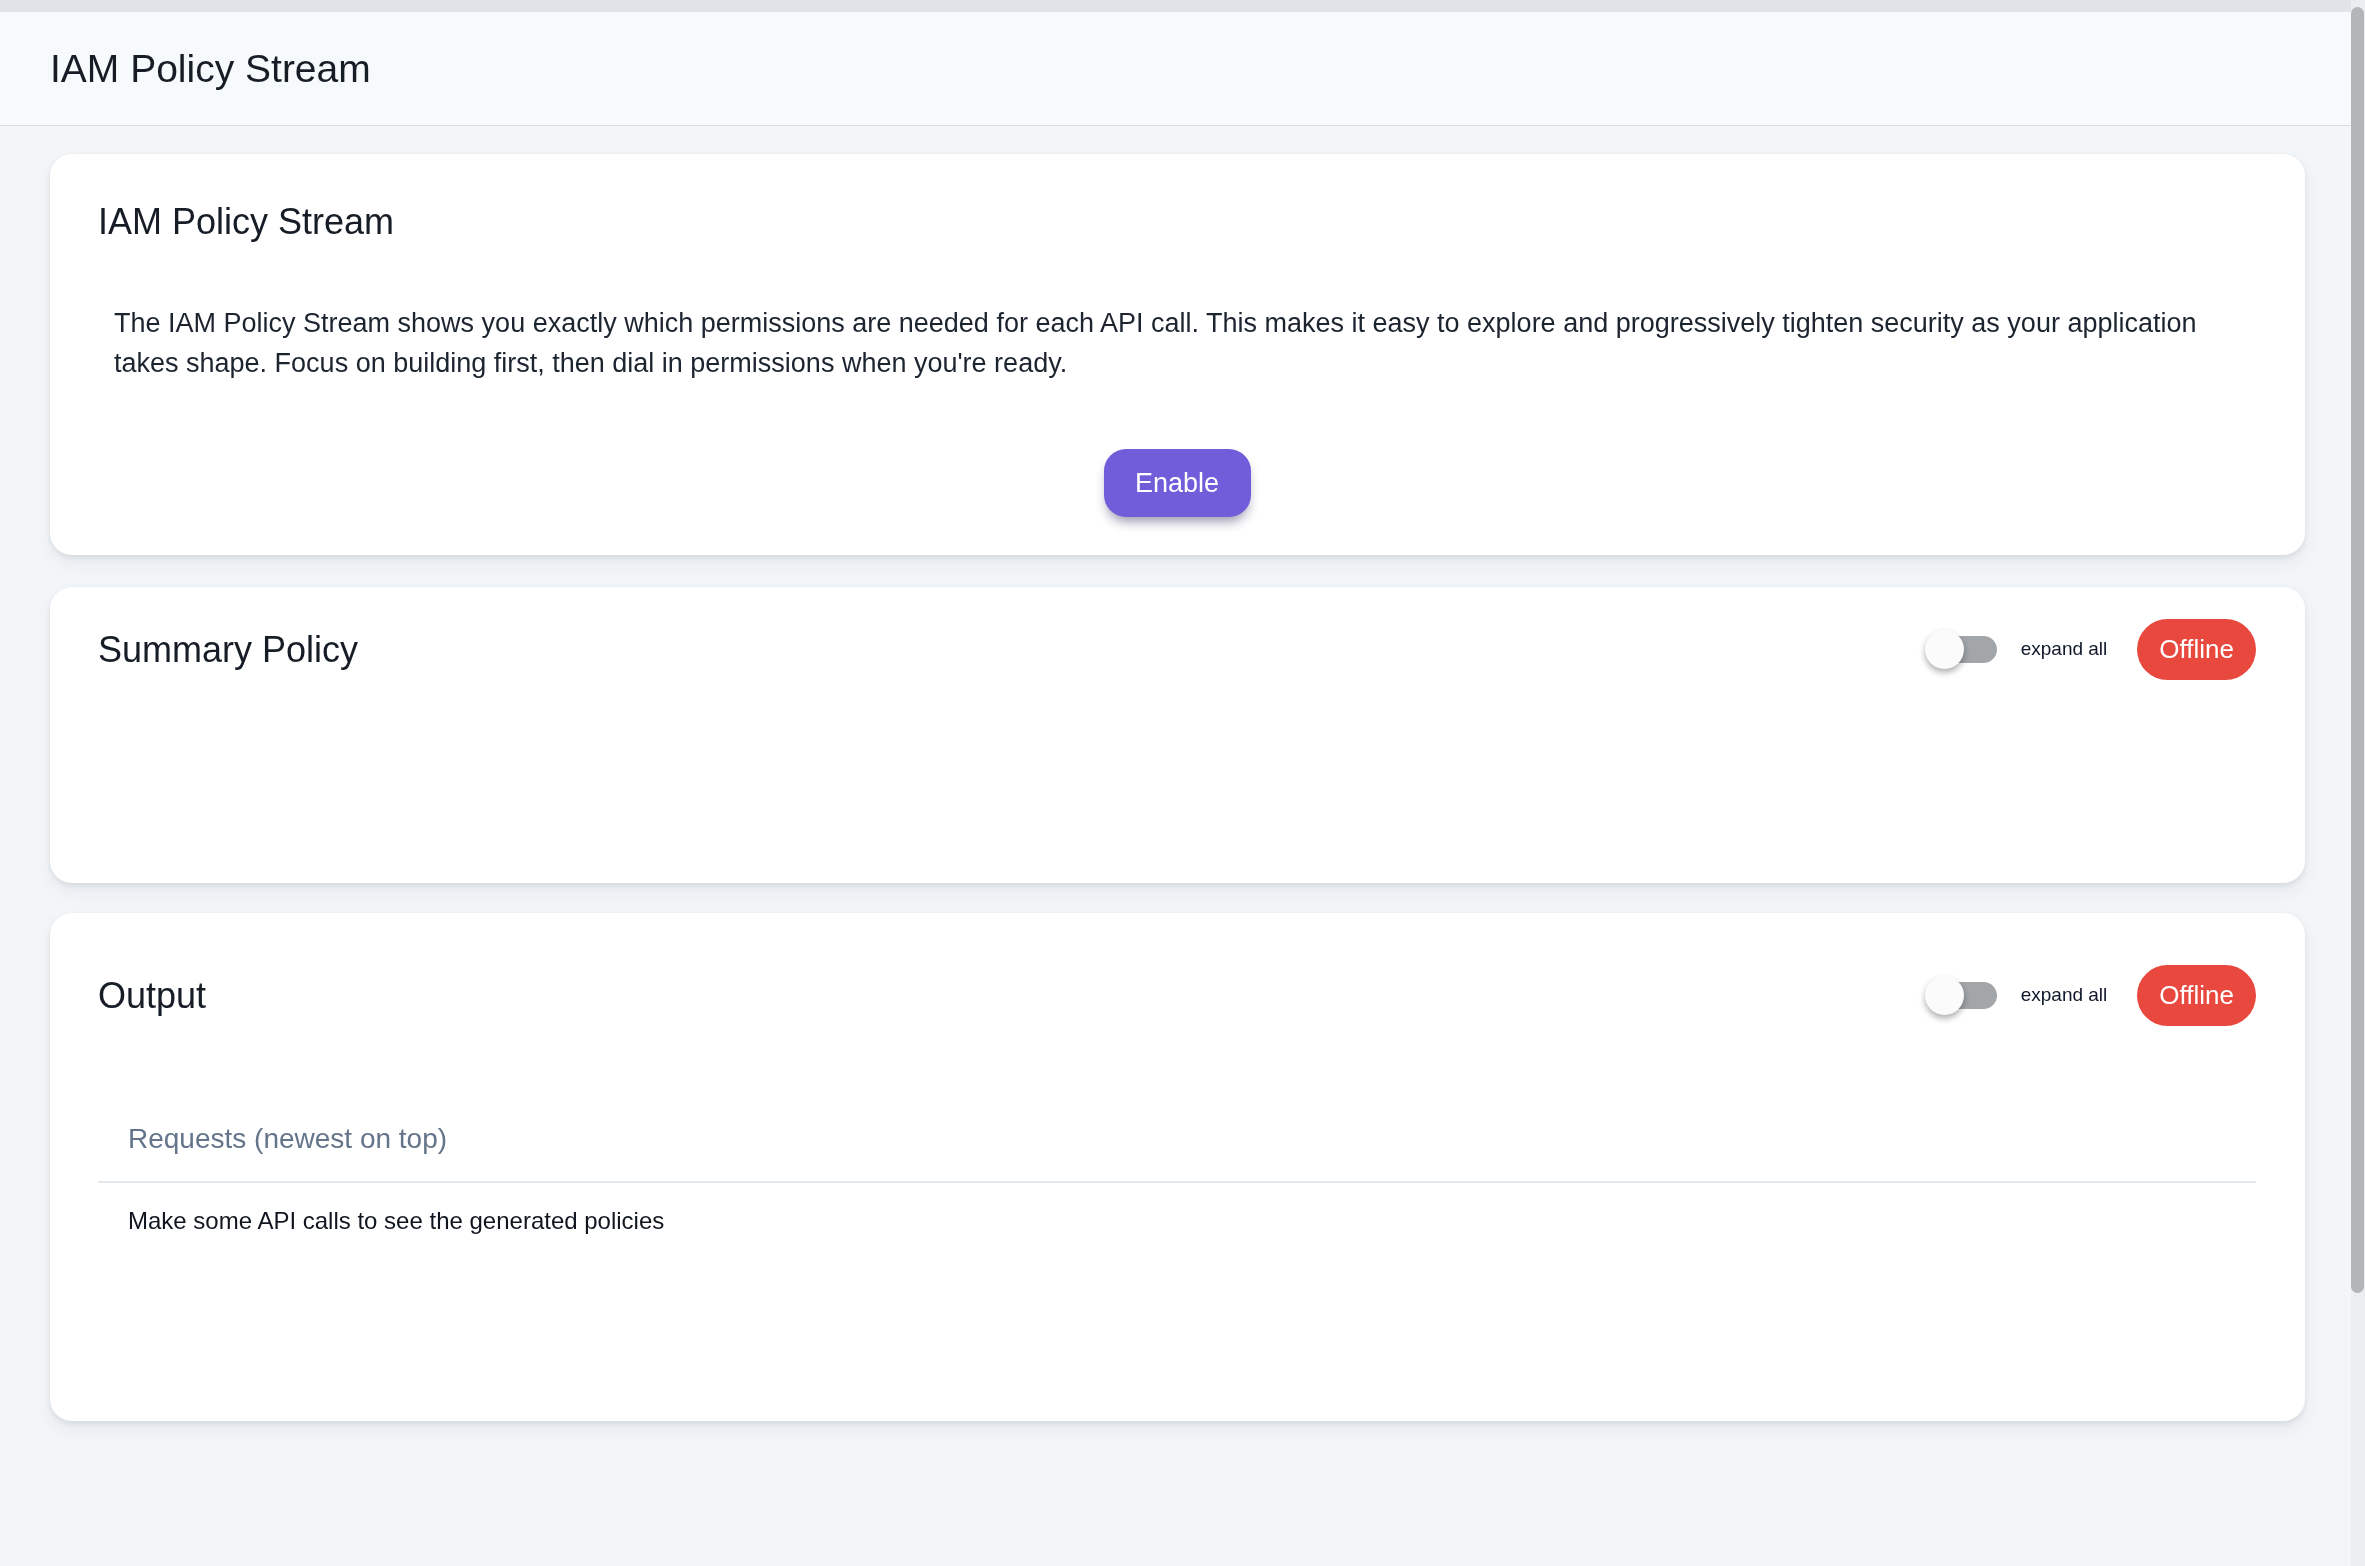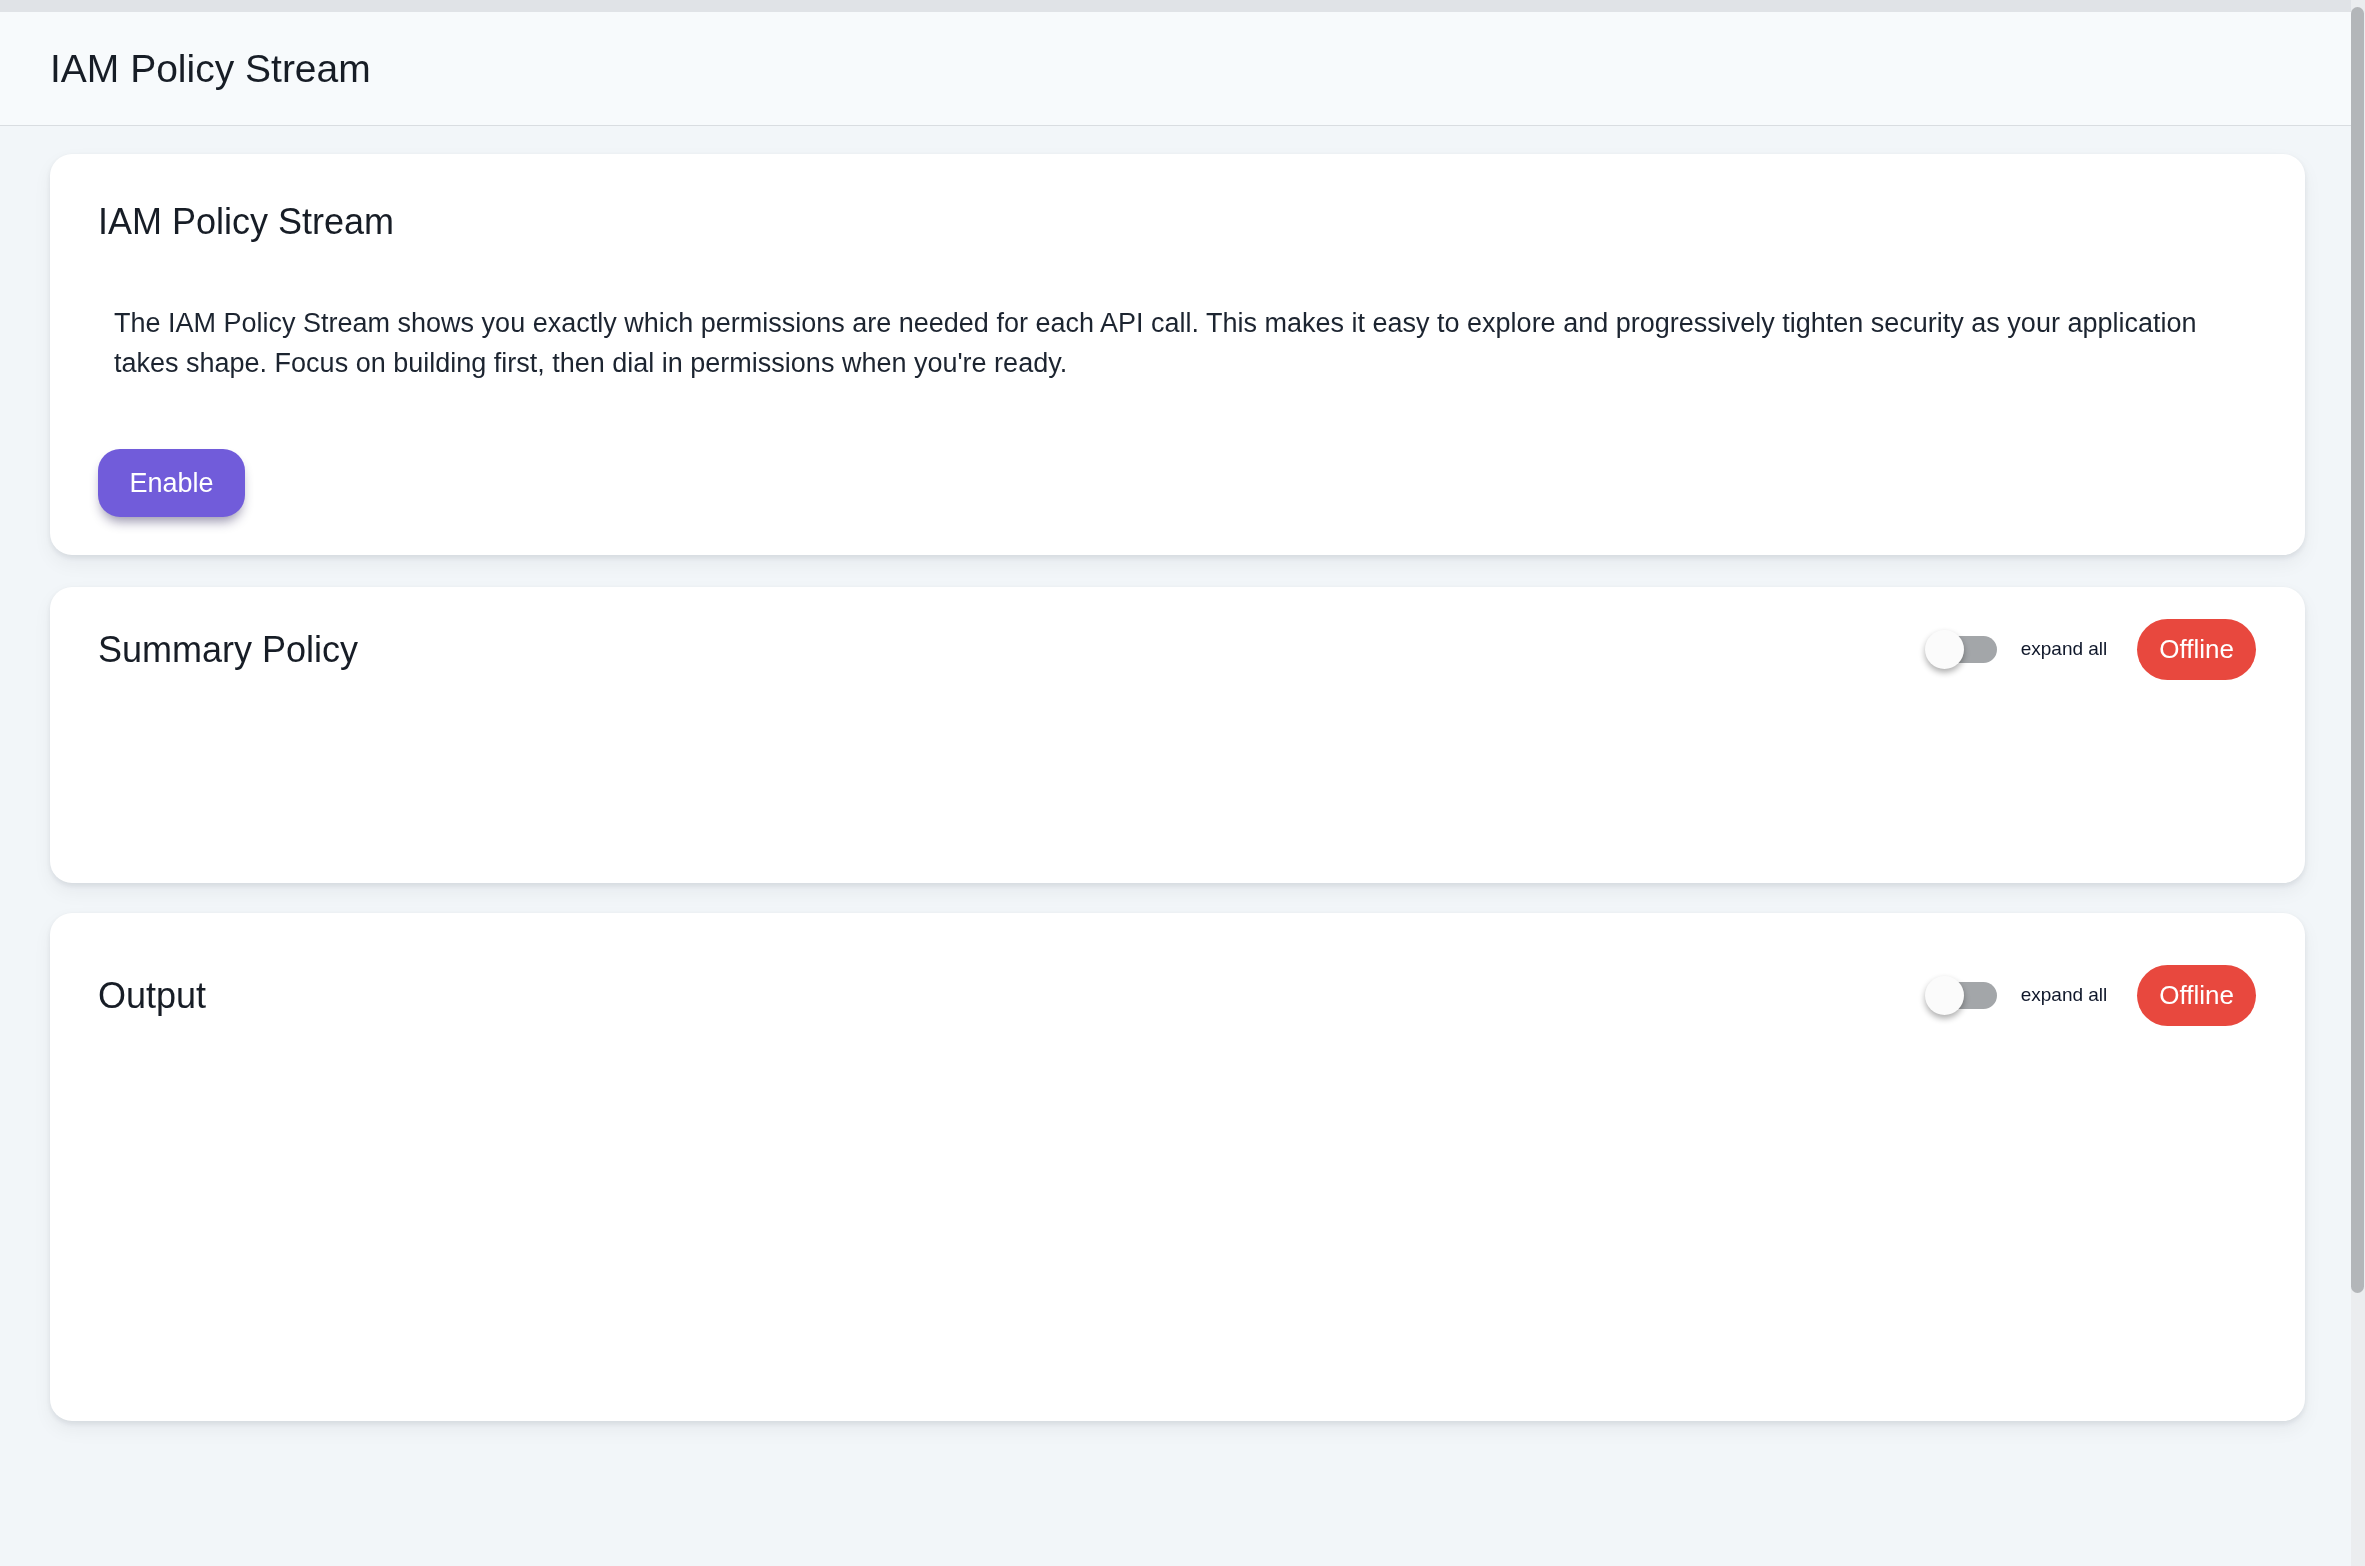--- a/index.html
+++ b/index.html
@@ -58,21 +58,21 @@
   }
   .card-desc {
     margin: 60px 0 0 16px;
     font-size: 27px;
     line-height: 40px;
     color: #1c2430;
     max-width: 2159px;
   }
   .button-row {
     display: flex;
-    justify-content: flex-start;
+    justify-content: center;
     margin-top: 66px;
   }
   .enable-btn {
     width: 147px;
     height: 68px;
     border: none;
     border-radius: 22px;
     background: #715cda;
     color: #ffffff;
     font-size: 27px;
@@ -220,20 +220,25 @@
     <div class="card-row">
       <h2 class="card-title">Output</h2>
       <div class="controls">
         <div class="toggle">
           <div class="toggle-knob"></div>
         </div>
         <span class="expand-label">expand all</span>
         <span class="status-badge">Offline</span>
       </div>
     </div>
+    <div class="requests">
+      <div class="requests-heading">Requests (newest on top)</div>
+      <div class="requests-divider"></div>
+      <div class="requests-empty">Make some API calls to see the generated policies</div>
+    </div>
   </section>
 
 </main>
 
 <div class="scrollbar">
   <div class="scrollbar-thumb"></div>
 </div>
 
 
 </body></html>

